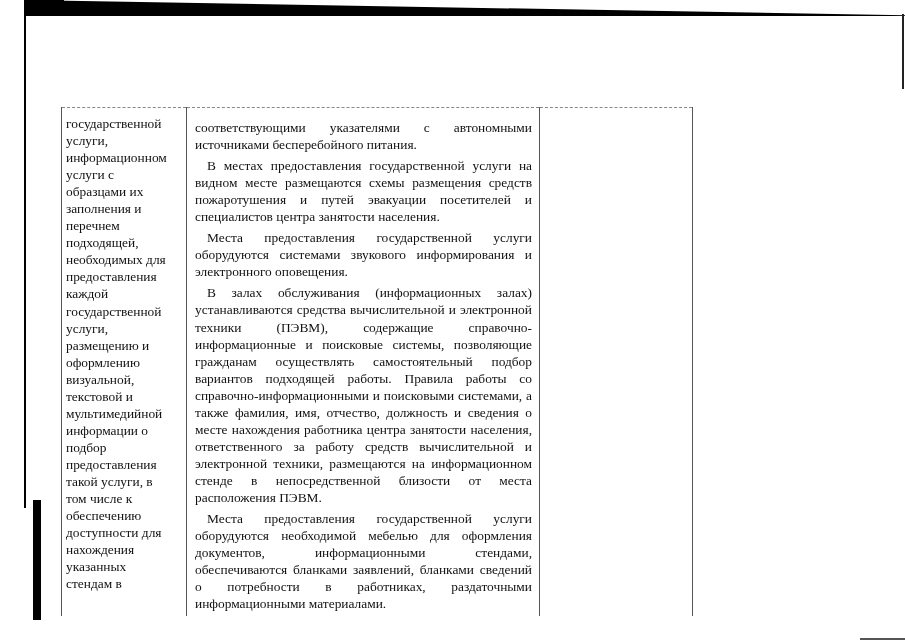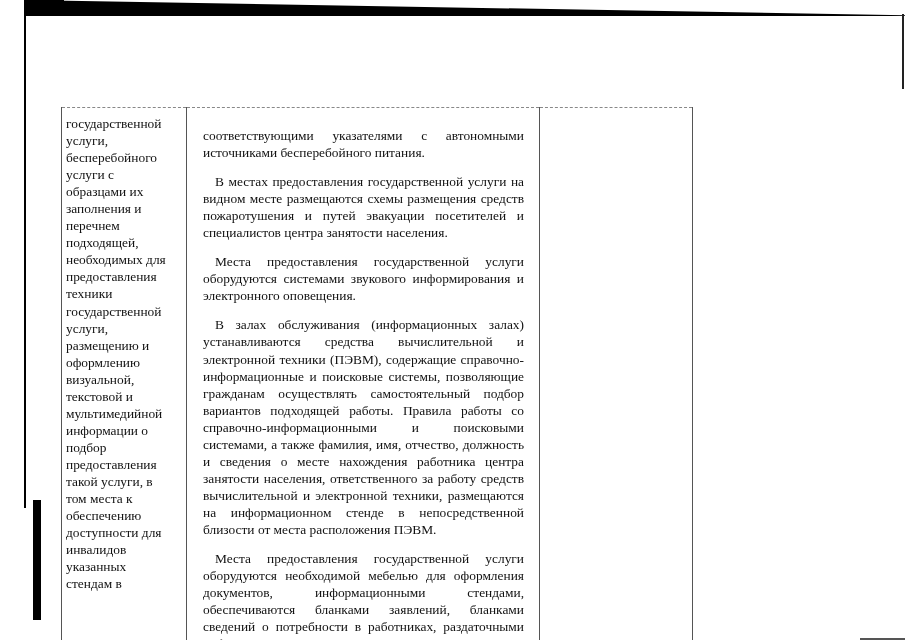--- a/index.html
+++ b/index.html
@@ -94,21 +94,21 @@
       display: block;
       white-space: nowrap;
     }
     .cell-b {
       padding: 7px 3px 0 4px;
       font-size: 13.4px;
       line-height: 17.05px;
       text-align: justify;
     }
     .cell-b p {
-      margin: 12px;
+      margin: 4px;
       text-indent: 12px;
     }
     .cell-b p.no-indent {
       text-indent: 0;
     }
   </style>
 </head>
 <body>
 
 <div class="scan-top"></div>
@@ -123,44 +123,44 @@
     <col class="col-a">
     <col class="col-b">
     <col class="col-c">
   </colgroup>
   <tbody>
       <tr>
     <td>
       <div class="cell-a">
         <span class="line">государственной</span>
         <span class="line">услуги,</span>
-        <span class="line">бесперебойного</span>
+        <span class="line">информационном</span>
         <span class="line">услуги с</span>
         <span class="line">образцами их</span>
         <span class="line">заполнения и</span>
         <span class="line">перечнем</span>
         <span class="line">подходящей,</span>
         <span class="line">необходимых для</span>
         <span class="line">предоставления</span>
-        <span class="line">техники</span>
+        <span class="line">каждой</span>
         <span class="line">государственной</span>
         <span class="line">услуги,</span>
         <span class="line">размещению и</span>
         <span class="line">оформлению</span>
         <span class="line">визуальной,</span>
         <span class="line">текстовой и</span>
         <span class="line">мультимедийной</span>
         <span class="line">информации о</span>
         <span class="line">подбор</span>
         <span class="line">предоставления</span>
         <span class="line">такой услуги, в</span>
-        <span class="line">том места к</span>
+        <span class="line">том числе к</span>
         <span class="line">обеспечению</span>
         <span class="line">доступности для</span>
-        <span class="line">инвалидов</span>
+        <span class="line">нахождения</span>
         <span class="line">указанных</span>
         <span class="line">стендам в</span>
       </div>
     </td>
     <td>
       <div class="cell-b">
         <p class="no-indent">соответствующими указателями с автономными источниками бесперебойного питания.</p>
         <p>В местах предоставления государственной услуги на видном месте размещаются схемы размещения средств пожаротушения и путей эвакуации посетителей и специалистов центра занятости населения.</p>
         <p>Места предоставления государственной услуги оборудуются системами звукового информирования и электронного оповещения.</p>
         <p>В залах обслуживания (информационных залах) устанавливаются средства вычислительной и электронной техники (ПЭВМ), содержащие справочно-информационные и поисковые системы, позволяющие гражданам осуществлять самостоятельный подбор вариантов подходящей работы. Правила работы со справочно-информационными и поисковыми системами, а также фамилия, имя, отчество, должность и сведения о месте нахождения работника центра занятости населения, ответственного за работу средств вычислительной и электронной техники, размещаются на информационном стенде в непосредственной близости от места расположения ПЭВМ.</p>

